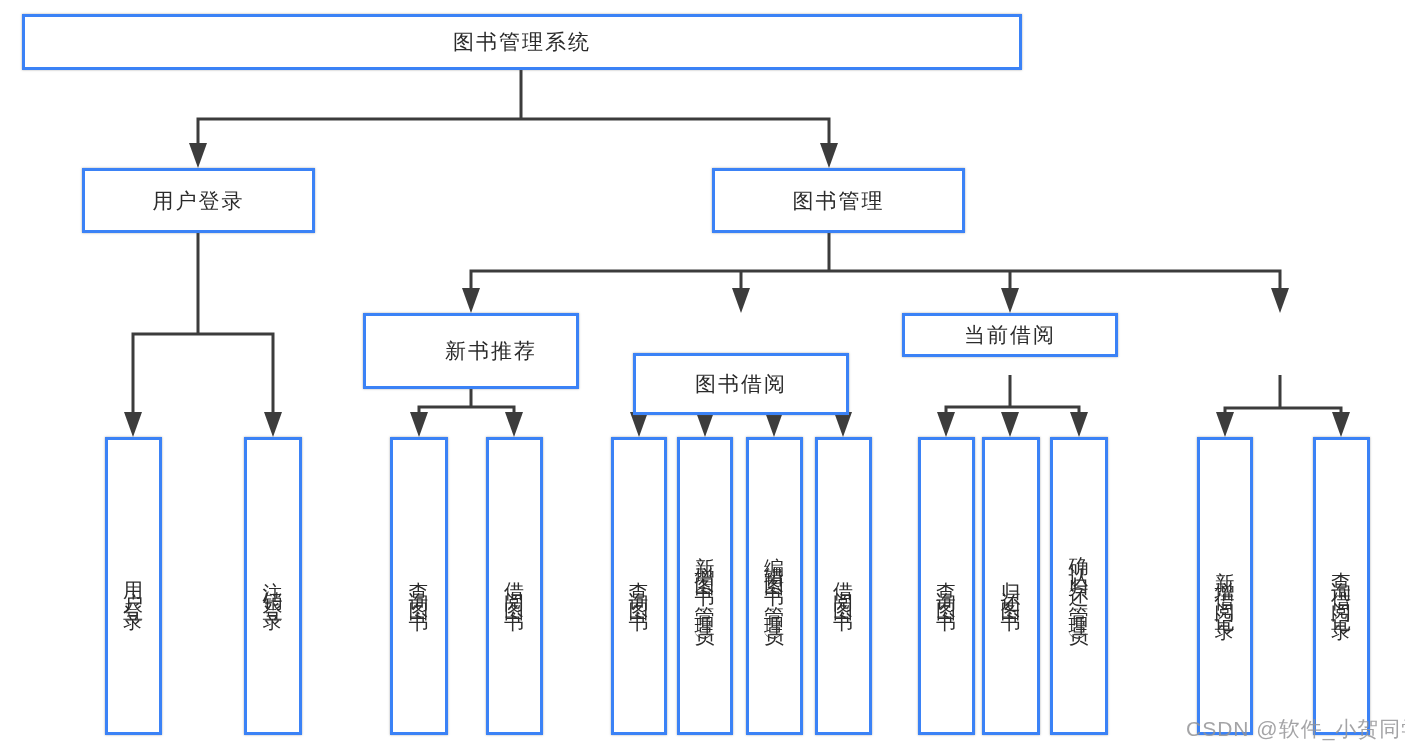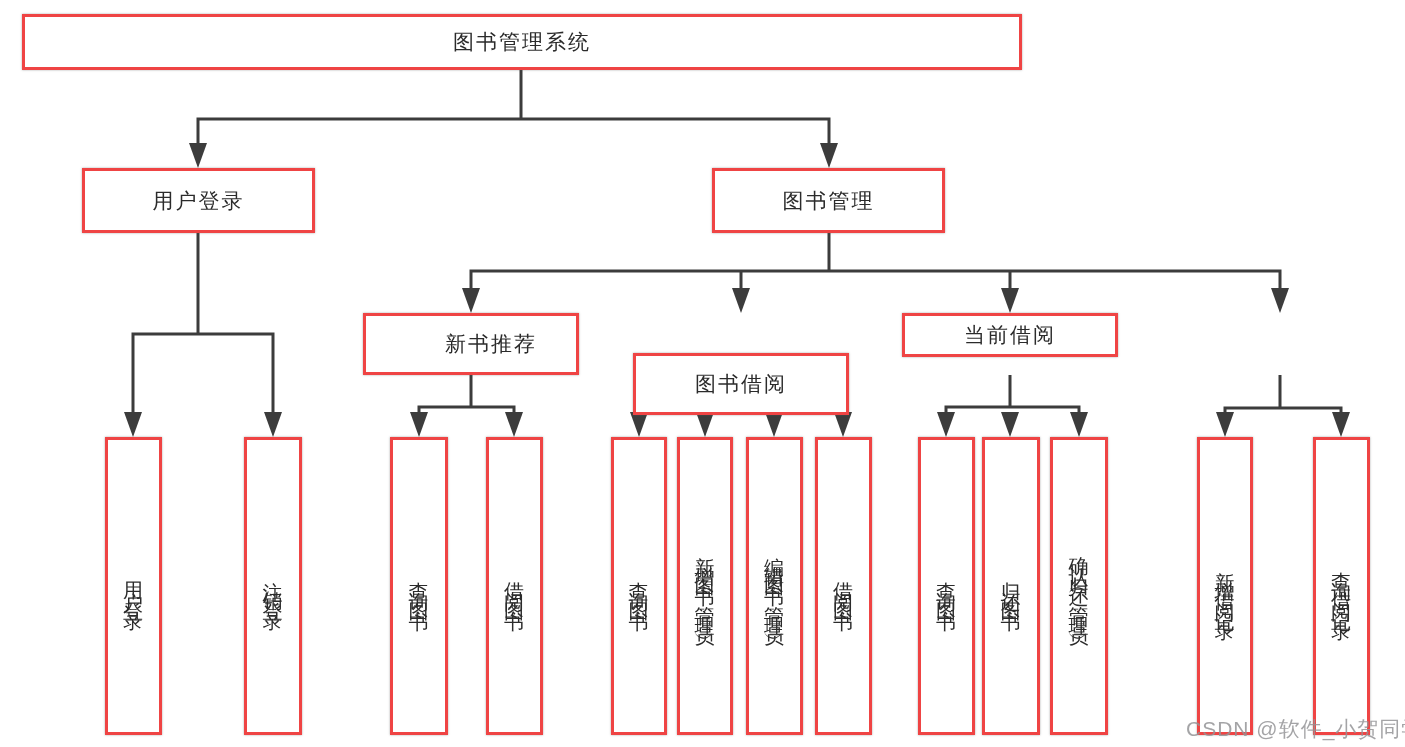--- a/index.html
+++ b/index.html
@@ -8,21 +8,21 @@
     width:1405px;height:747px;
     background:#ffffff;
     font-family:"Liberation Sans",sans-serif;
     overflow:hidden;
   }
   #connector-svg{position:absolute;left:0;top:0;z-index:1;}
   .box{
     position:absolute;
     box-sizing:border-box;
     background:#ffffff;
-    border:3px solid #ef4444;
+    border:3px solid #3b82f6;
     box-shadow:0 0 2px rgba(90,90,90,.5);
     display:flex;align-items:center;justify-content:center;
     z-index:2;
   }
   .box .lbl{
     color:#2b2b2b;
     white-space:nowrap;
   }
   .box.h .lbl{
     font-size:21px;
@@ -97,25 +97,25 @@
     </g>
   </svg>
 
   <div class="box h" style="left:22px;top:14px;width:1000px;height:56px;">
     <span class="lbl">图书管理系统</span>
   </div>
 
   <div class="box h" style="left:82px;top:168px;width:233px;height:65px;">
     <span class="lbl">用户登录</span>
   </div>
-  <div class="box h" style="left:712px;top:168px;width:233px;height:65px;">
+  <div class="box h" style="left:712px;top:168px;width:253px;height:65px;">
     <span class="lbl">图书管理</span>
   </div>
 
-  <div class="box h" style="left:363px;top:313px;width:216px;height:62px;padding-left:40px;">
+  <div class="box h" style="left:363px;top:313px;width:216px;height:76px;padding-left:40px;">
     <span class="lbl">新书推荐</span>
   </div>
   <div class="box h" style="left:633px;top:313px;width:216px;height:62px;margin-top:40px;">
     <span class="lbl">图书借阅</span>
   </div>
   <div class="box h" style="left:902px;top:313px;width:216px;height:44px;">
     <span class="lbl">当前借阅</span>
   </div>
 
   <div class="box v" style="left:105px;top:437px;width:57px;height:298px;">

